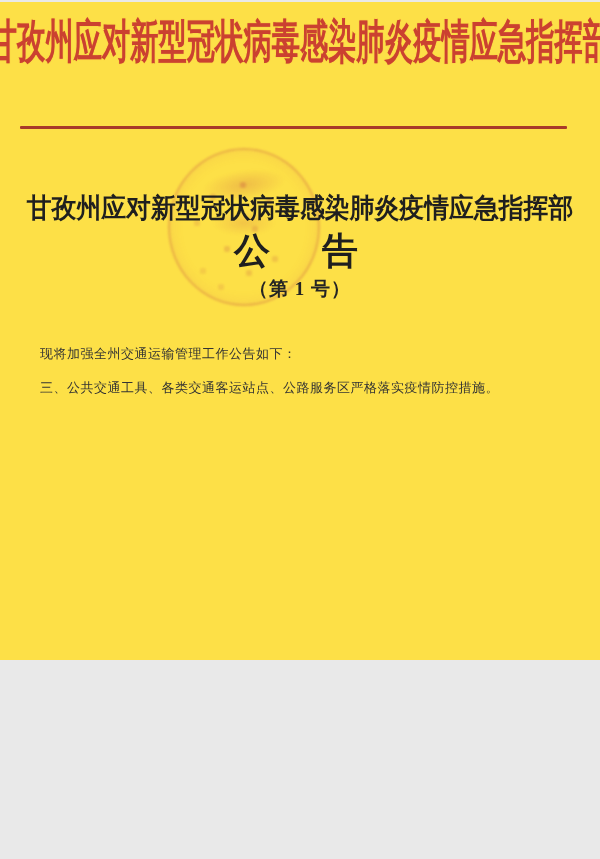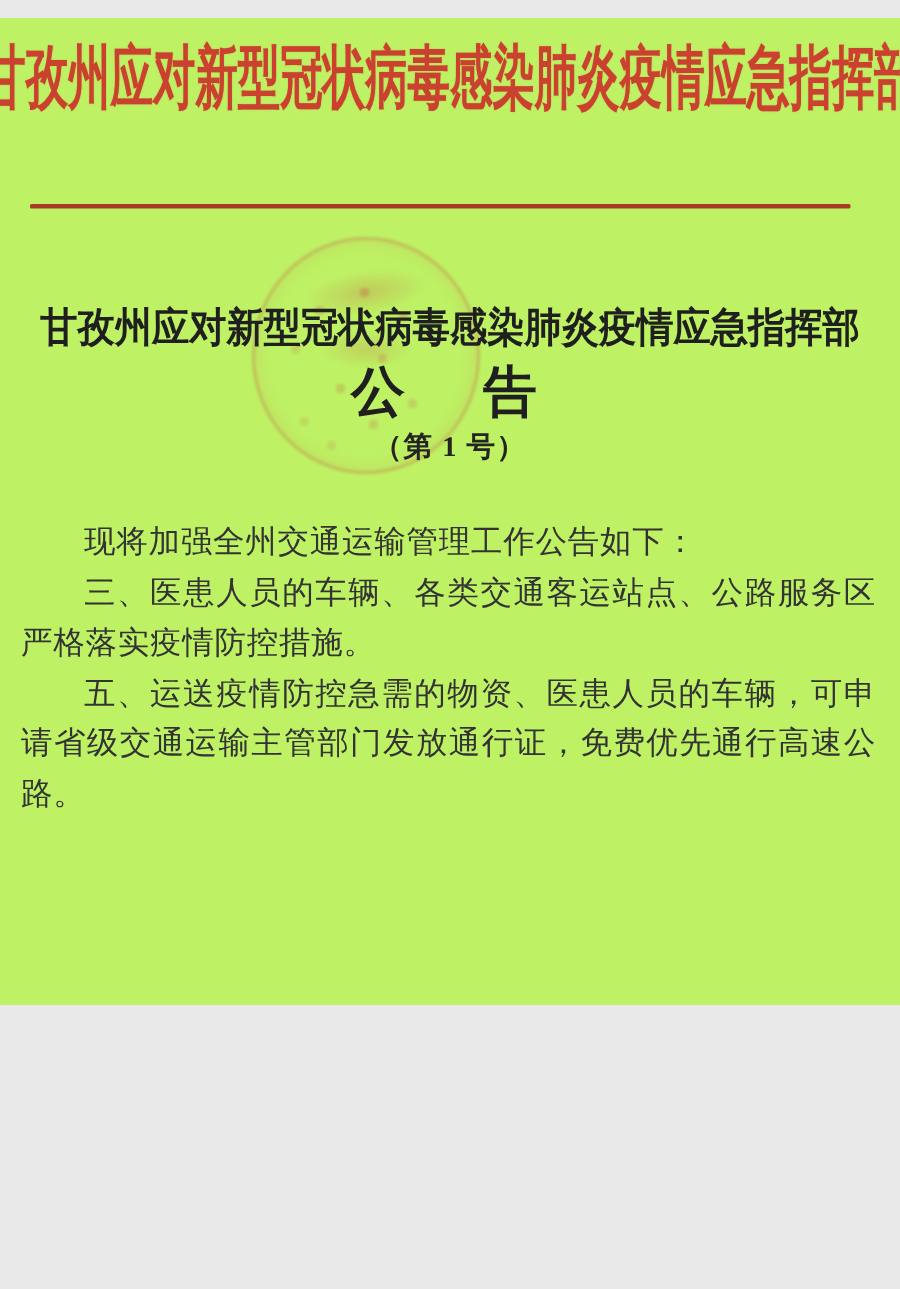--- a/index.html
+++ b/index.html
@@ -1,20 +1,20 @@
 <!DOCTYPE html>
 <html lang="zh"><head>
 <meta charset="utf-8">
 <style>
   html,body{margin:0;padding:0;background:#e9e9e9;}
   .page{
     position:relative;
     width:600px;height:658px;
-    margin:12px auto;
-    background:#bef264;
+    margin:2px auto;
+    background:#fde047;
     overflow:hidden;
     font-family:"Liberation Serif","DejaVu Serif",serif;
     color:#2e2e2e;
   }
 
   
   .letterhead-wrap{
     padding-top:14px;
     display:flex;justify-content:center;
     height:58px;overflow:visible;
@@ -98,26 +98,25 @@
                -22px 102px 0 rgba(196,86,66,.16),
                32px 74px 0 rgba(196,86,66,.20),
                -40px 86px 0 rgba(196,86,66,.15);
   }
 
   
   .body-text{
     position:relative;z-index:1;
     margin-top:36px;
     padding:0 16px 0 14px;
-    font-size:21px;
+    font-size:13px;
     line-height:33.6px;
     letter-spacing:.5px;
     text-align:justify;
     color:#333;
-    font-family:Liberation Mono, monospace;
   }
   .body-text p{
     margin:0;
     text-indent:2em;
   }
 
   
   .page-number{
     position:absolute;
     top:804px;right:20px;
@@ -147,19 +146,18 @@
   <div class="title-area">
     <div class="title-line1-wrap">
       <span class="title-line1">甘孜州应对新型冠状病毒感染肺炎疫情应急指挥部</span>
     </div>
     <div class="doc-type">公　告</div>
     <div class="issue-no">（第 1 号）</div>
   </div>
 
   <div class="body-text">
     <p>现将加强全州交通运输管理工作公告如下：</p>
-    <p>三、医患人员的车辆、各类交通客运站点、公路服务区严格落实疫情防控措施。</p>
-    <p>五、运送疫情防控急需的物资、医患人员的车辆，可申请省级交通运输主管部门发放通行证，免费优先通行高速公路。</p>
+    <p>三、公共交通工具、各类交通客运站点、公路服务区严格落实疫情防控措施。</p>
   </div>
 
   <div class="page-number">— 1 —</div>
 
 </div>
 
 </body></html>

